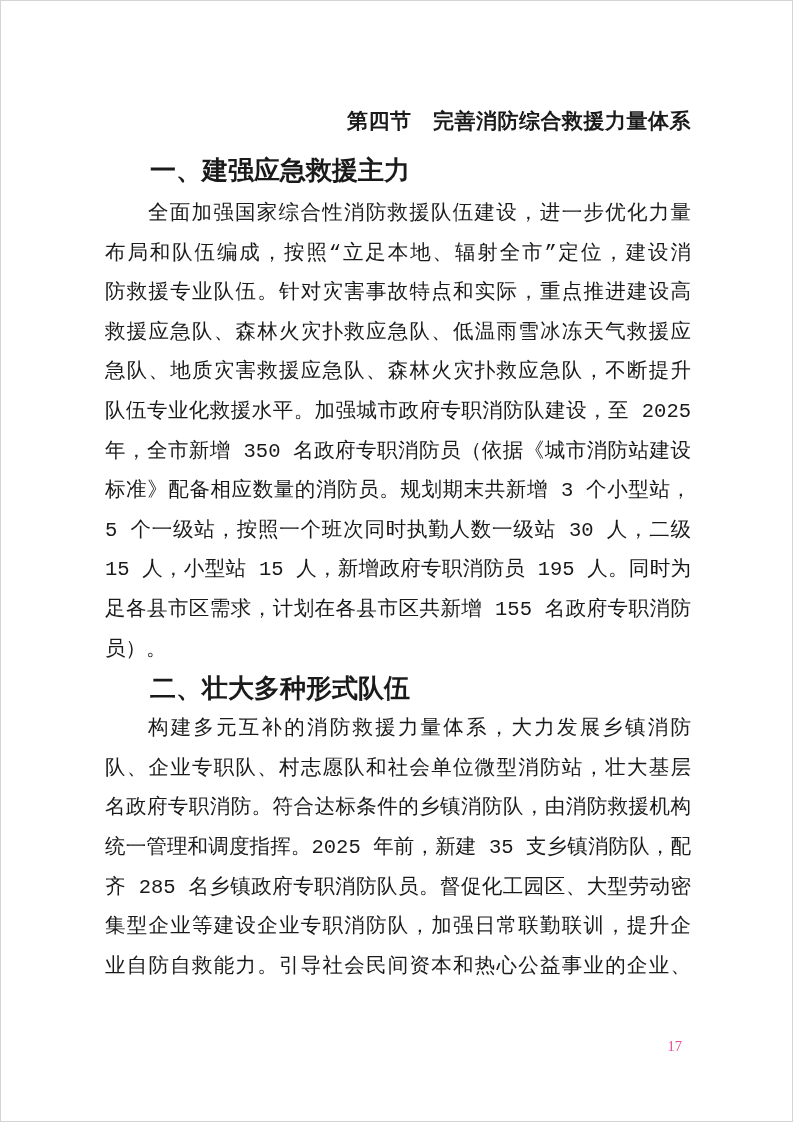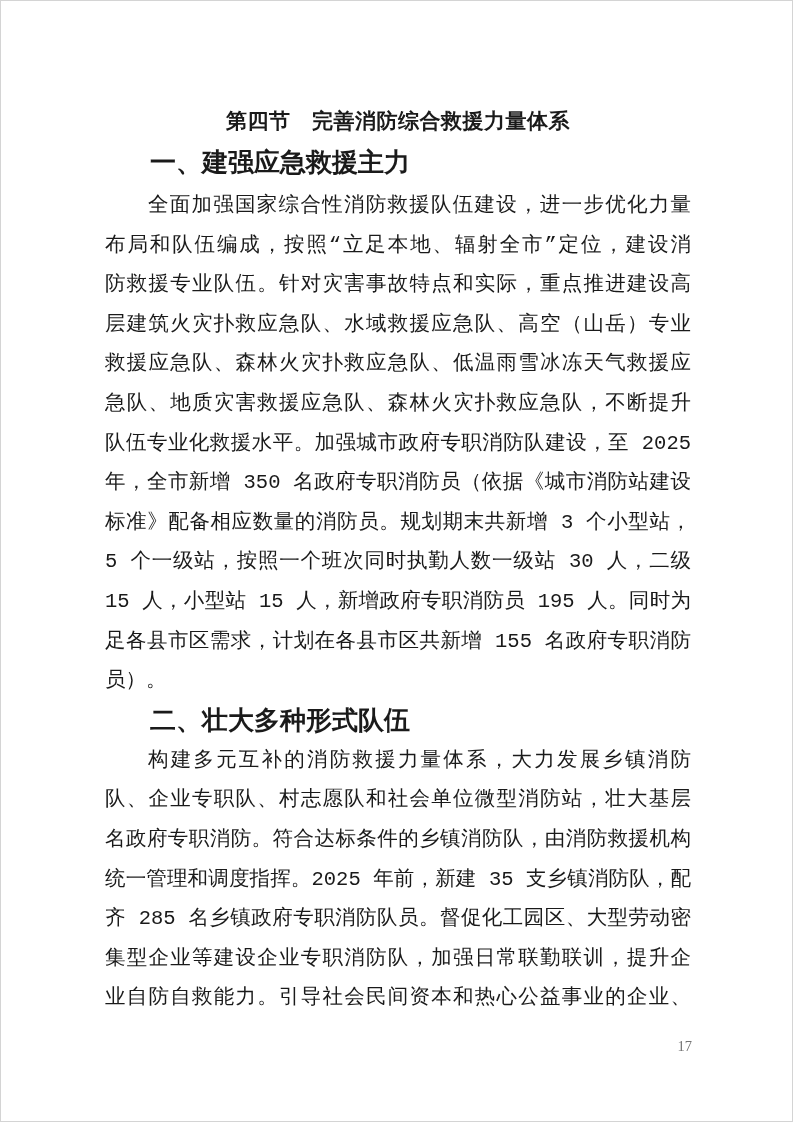--- a/index.html
+++ b/index.html
@@ -18,24 +18,24 @@
     color: #1a1a1a;
     font-family: "Liberation Serif", "DejaVu Serif", serif;
   }
   .content {
     position: absolute;
     left: 104px;
     top: 0;
     width: 586px;
   }
   .doc-title {
-    margin: 102px 0 4px 0;
+    margin: 102px 0 12px 0;
     height: 36px;
     line-height: 36px;
-    text-align: center;
+    text-align: right;
     font-size: 21px;
     font-weight: bold;
     letter-spacing: 0.5px;
     font-family: "Liberation Serif", "DejaVu Serif", serif;
   }
   .sub-heading {
     margin: 4px 0 0 0;
     padding-left: 45px;
     height: 40px;
     line-height: 40px;
@@ -64,42 +64,41 @@
   }
   .line.line-first {
     text-indent: 43px;
   }
   .line.line-short {
     text-align-last: left;
   }
   .page-number {
     position: absolute;
     top: 1036px;
-    right: 100px;
+    right: 110px;
     font-size: 14.5px;
     line-height: 18px;
-    color: #737373;
+    color: #ec4899;
     font-family: "Liberation Serif", "DejaVu Serif", serif;
   }
 </style>
 </head>
 <body>
 
 <div class="page">
   <div class="content">
 
     <h1 class="doc-title">第四节　完善消防综合救援力量体系</h1>
 
     <h2 class="sub-heading">一、建强应急救援主力</h2>
 
     <div class="para">
         <div class="line line-first">全面加强国家综合性消防救援队伍建设，进一步优化力量</div>
         <div class="line">布局和队伍编成，按照“立足本地、辐射全市”定位，建设消</div>
         <div class="line">防救援专业队伍。针对灾害事故特点和实际，重点推进建设高</div>
-        <div class="line">层建筑火灾扑救应急队、水域救援应急队、高空（山岳）专业</div>
         <div class="line">救援应急队、森林火灾扑救应急队、低温雨雪冰冻天气救援应</div>
         <div class="line">急队、地质灾害救援应急队、森林火灾扑救应急队，不断提升</div>
         <div class="line">队伍专业化救援水平。加强城市政府专职消防队建设，至 2025</div>
         <div class="line">年，全市新增 350 名政府专职消防员（依据《城市消防站建设</div>
         <div class="line">标准》配备相应数量的消防员。规划期末共新增 3 个小型站，</div>
         <div class="line">5 个一级站，按照一个班次同时执勤人数一级站 30 人，二级站</div>
         <div class="line">15 人，小型站 15 人，新增政府专职消防员 195 人。同时为满</div>
         <div class="line">足各县市区需求，计划在各县市区共新增 155 名政府专职消防</div>
         <div class="line line-short">员）。</div>
       </div>

